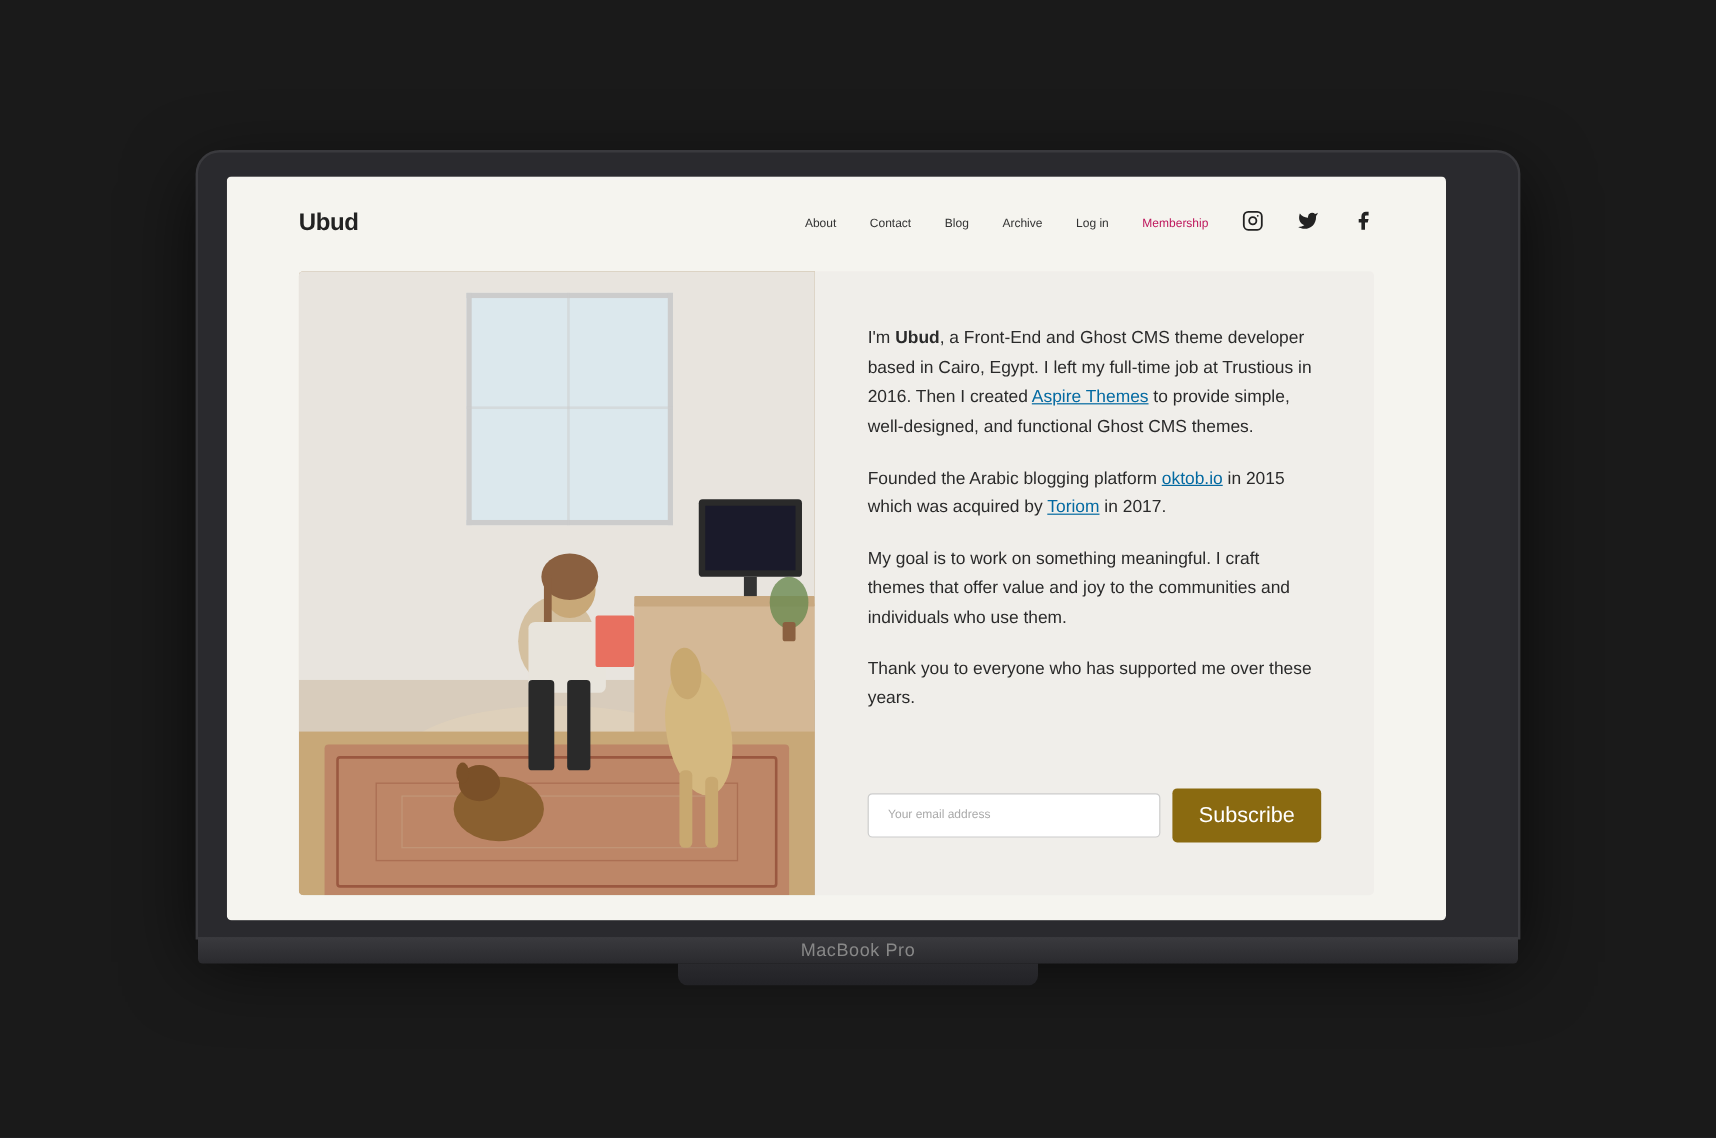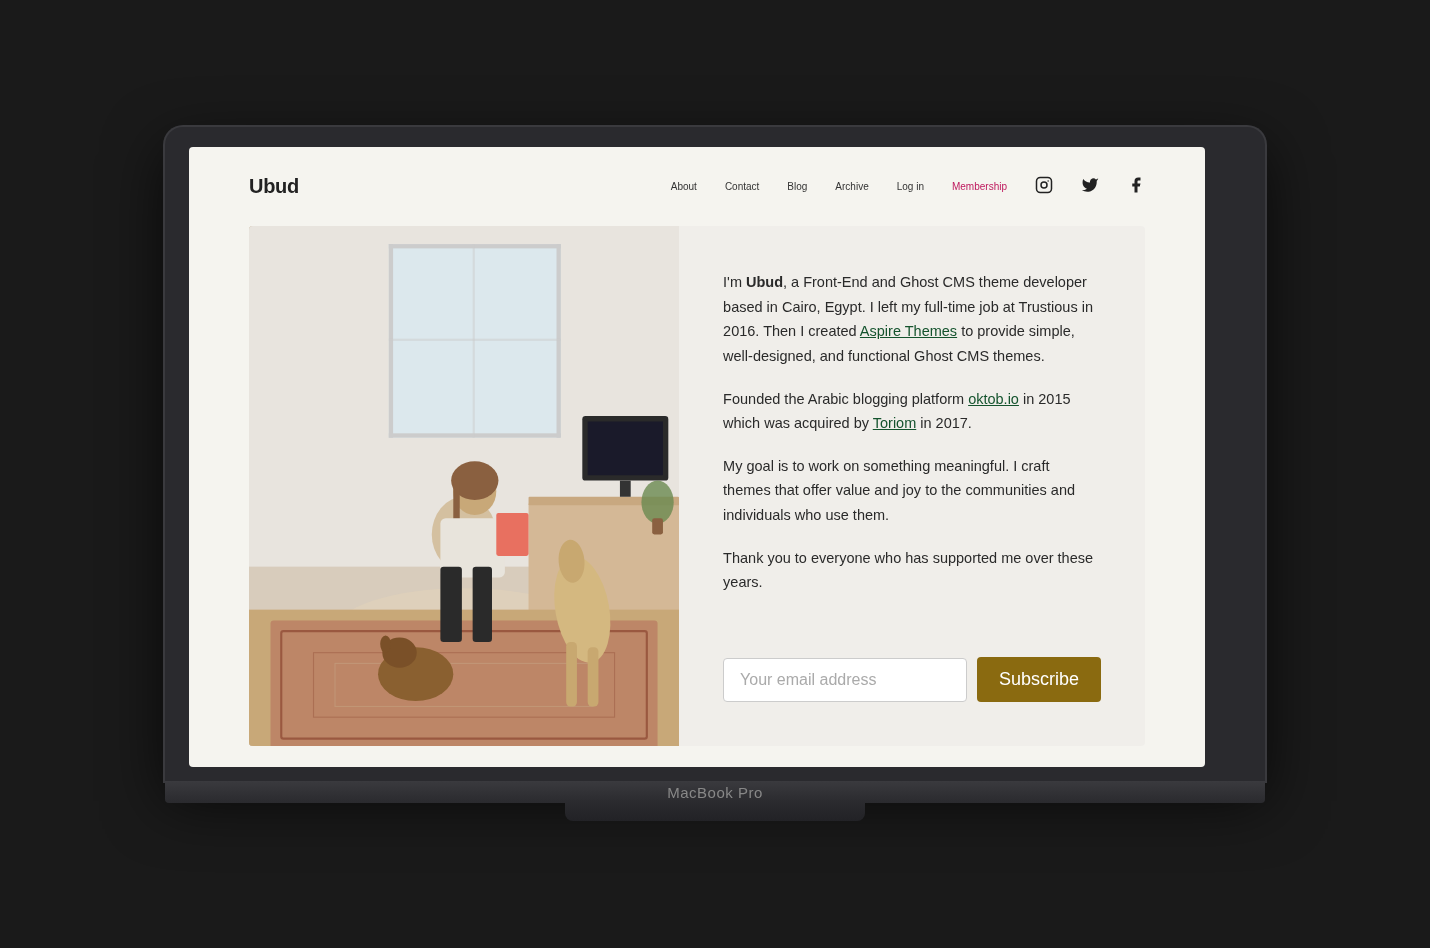--- a/index.html
+++ b/index.html
@@ -133,35 +133,35 @@
       color: #2a2a2a;
       margin-bottom: 18px;
     }
     .hero-text p:last-child {
       margin-bottom: 0;
     }
     .hero-text strong {
       font-weight: 700;
     }
     .hero-text a {
-      color: #14532d;
+      color: #0369a1;
       text-decoration: underline;
     }
     .subscribe-row {
       display: flex;
       gap: 10px;
       margin-top: 28px;
       align-items: center;
     }
     .email-input {
       flex: 1;
       padding: 12px 16px;
       border: 1px solid #ccc;
       border-radius: 4px;
-      font-size: 16px;
+      font-size: 10px;
       color: #555;
       background: #fff;
       outline: none;
     }
     .email-input::placeholder {
       color: #aaa;
     }
     .subscribe-btn {
       padding: 12px 22px;
       background: #8a6a10;

